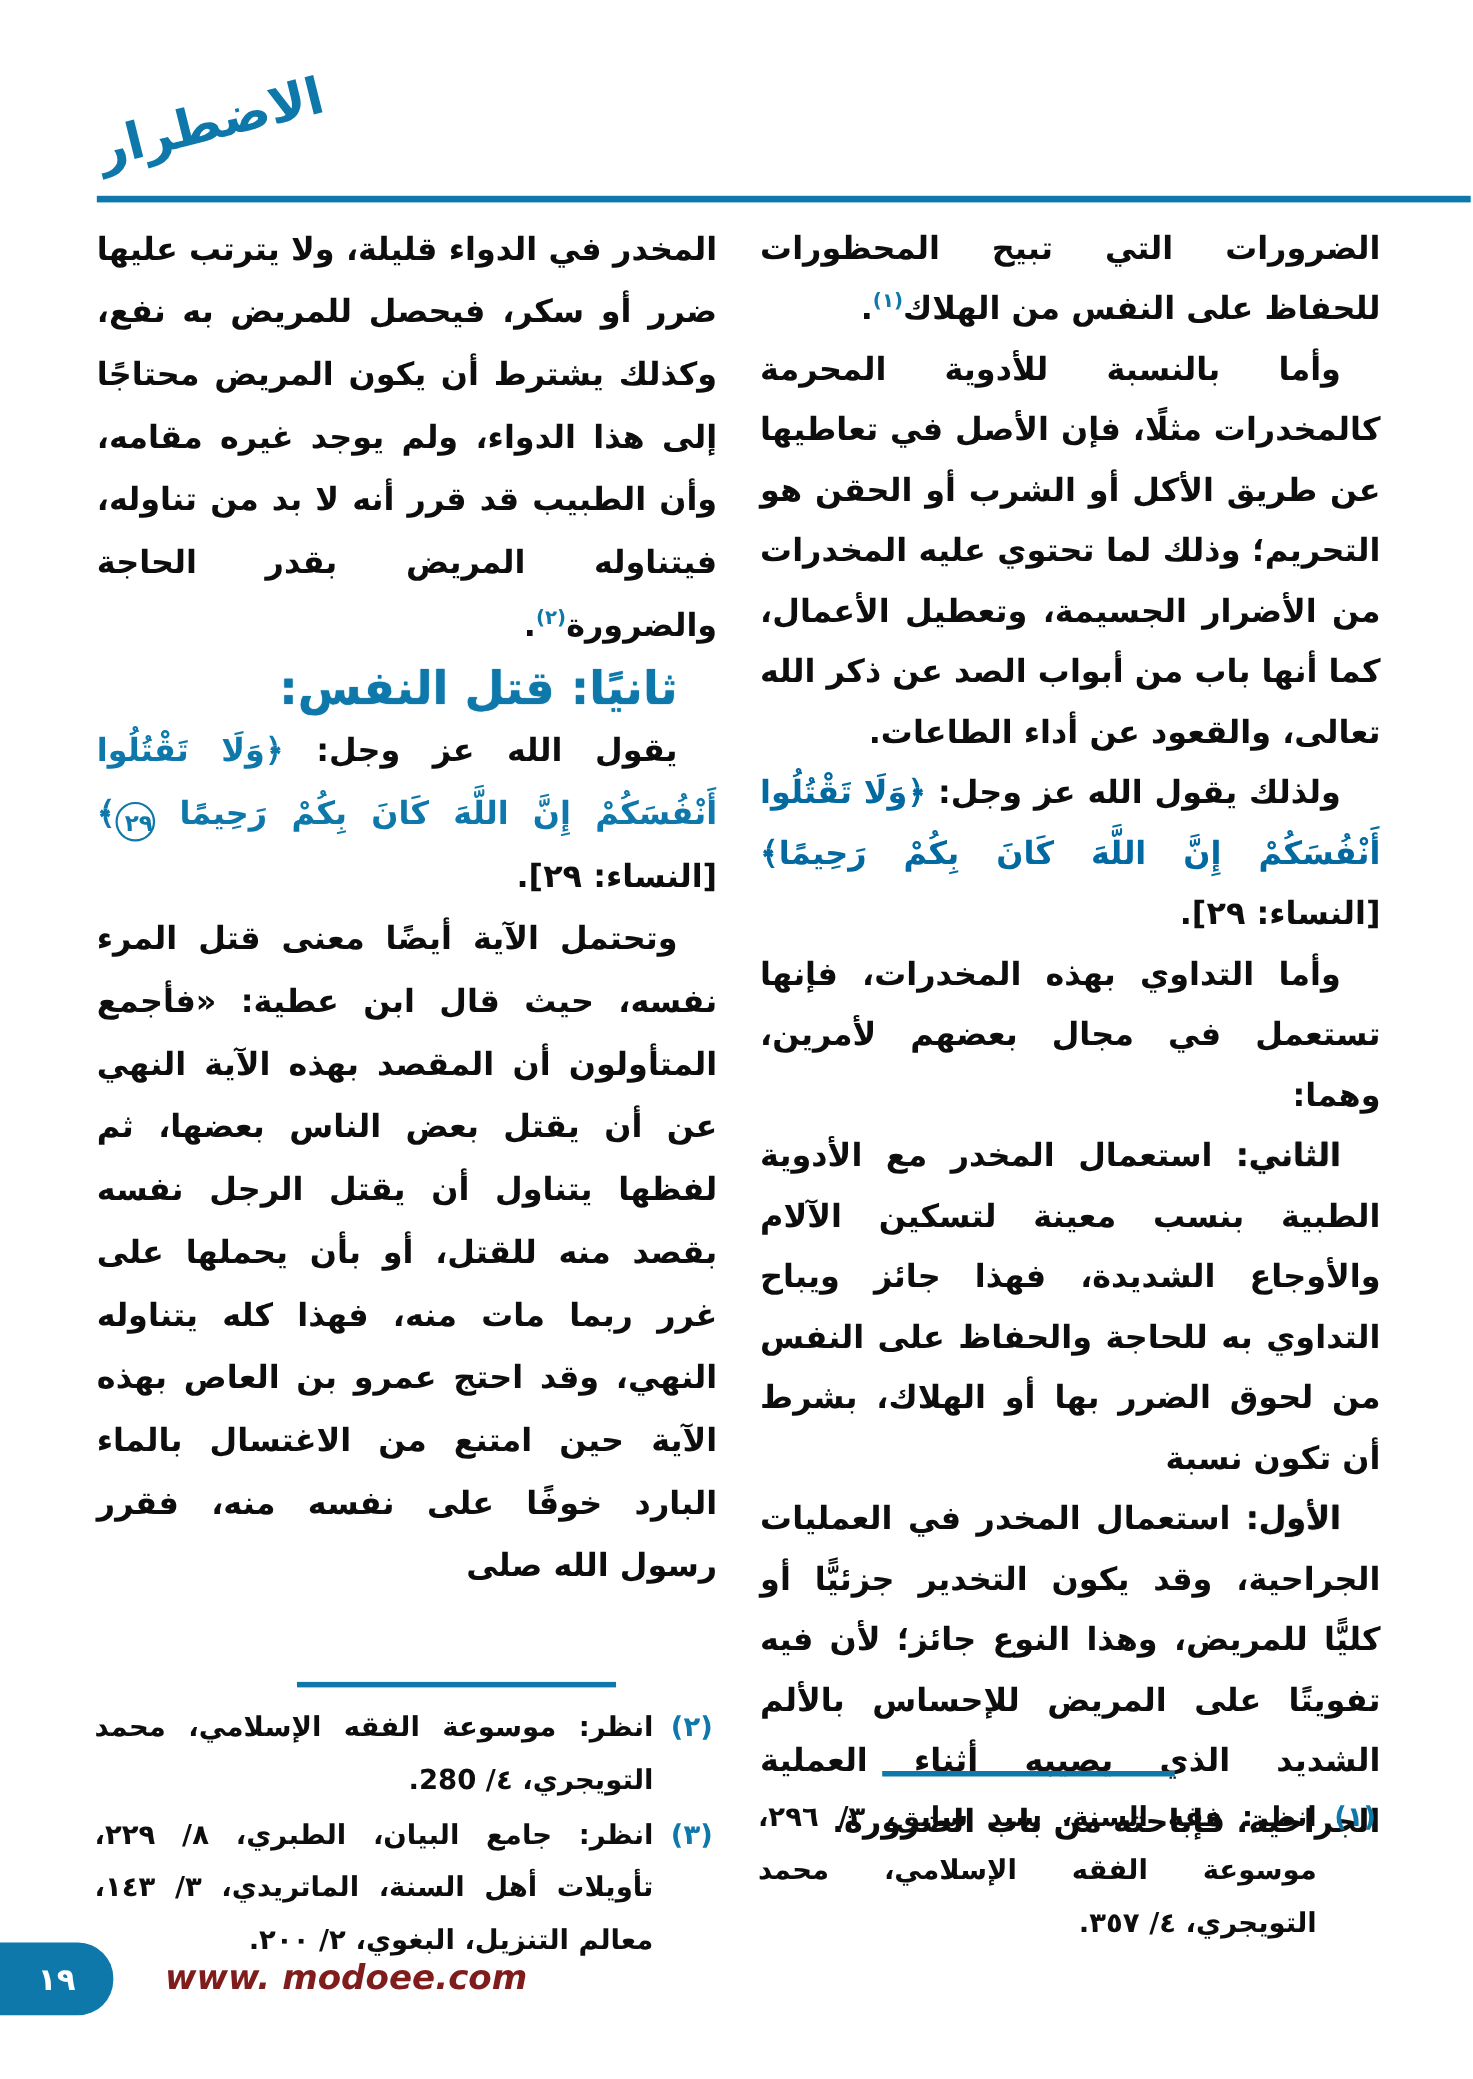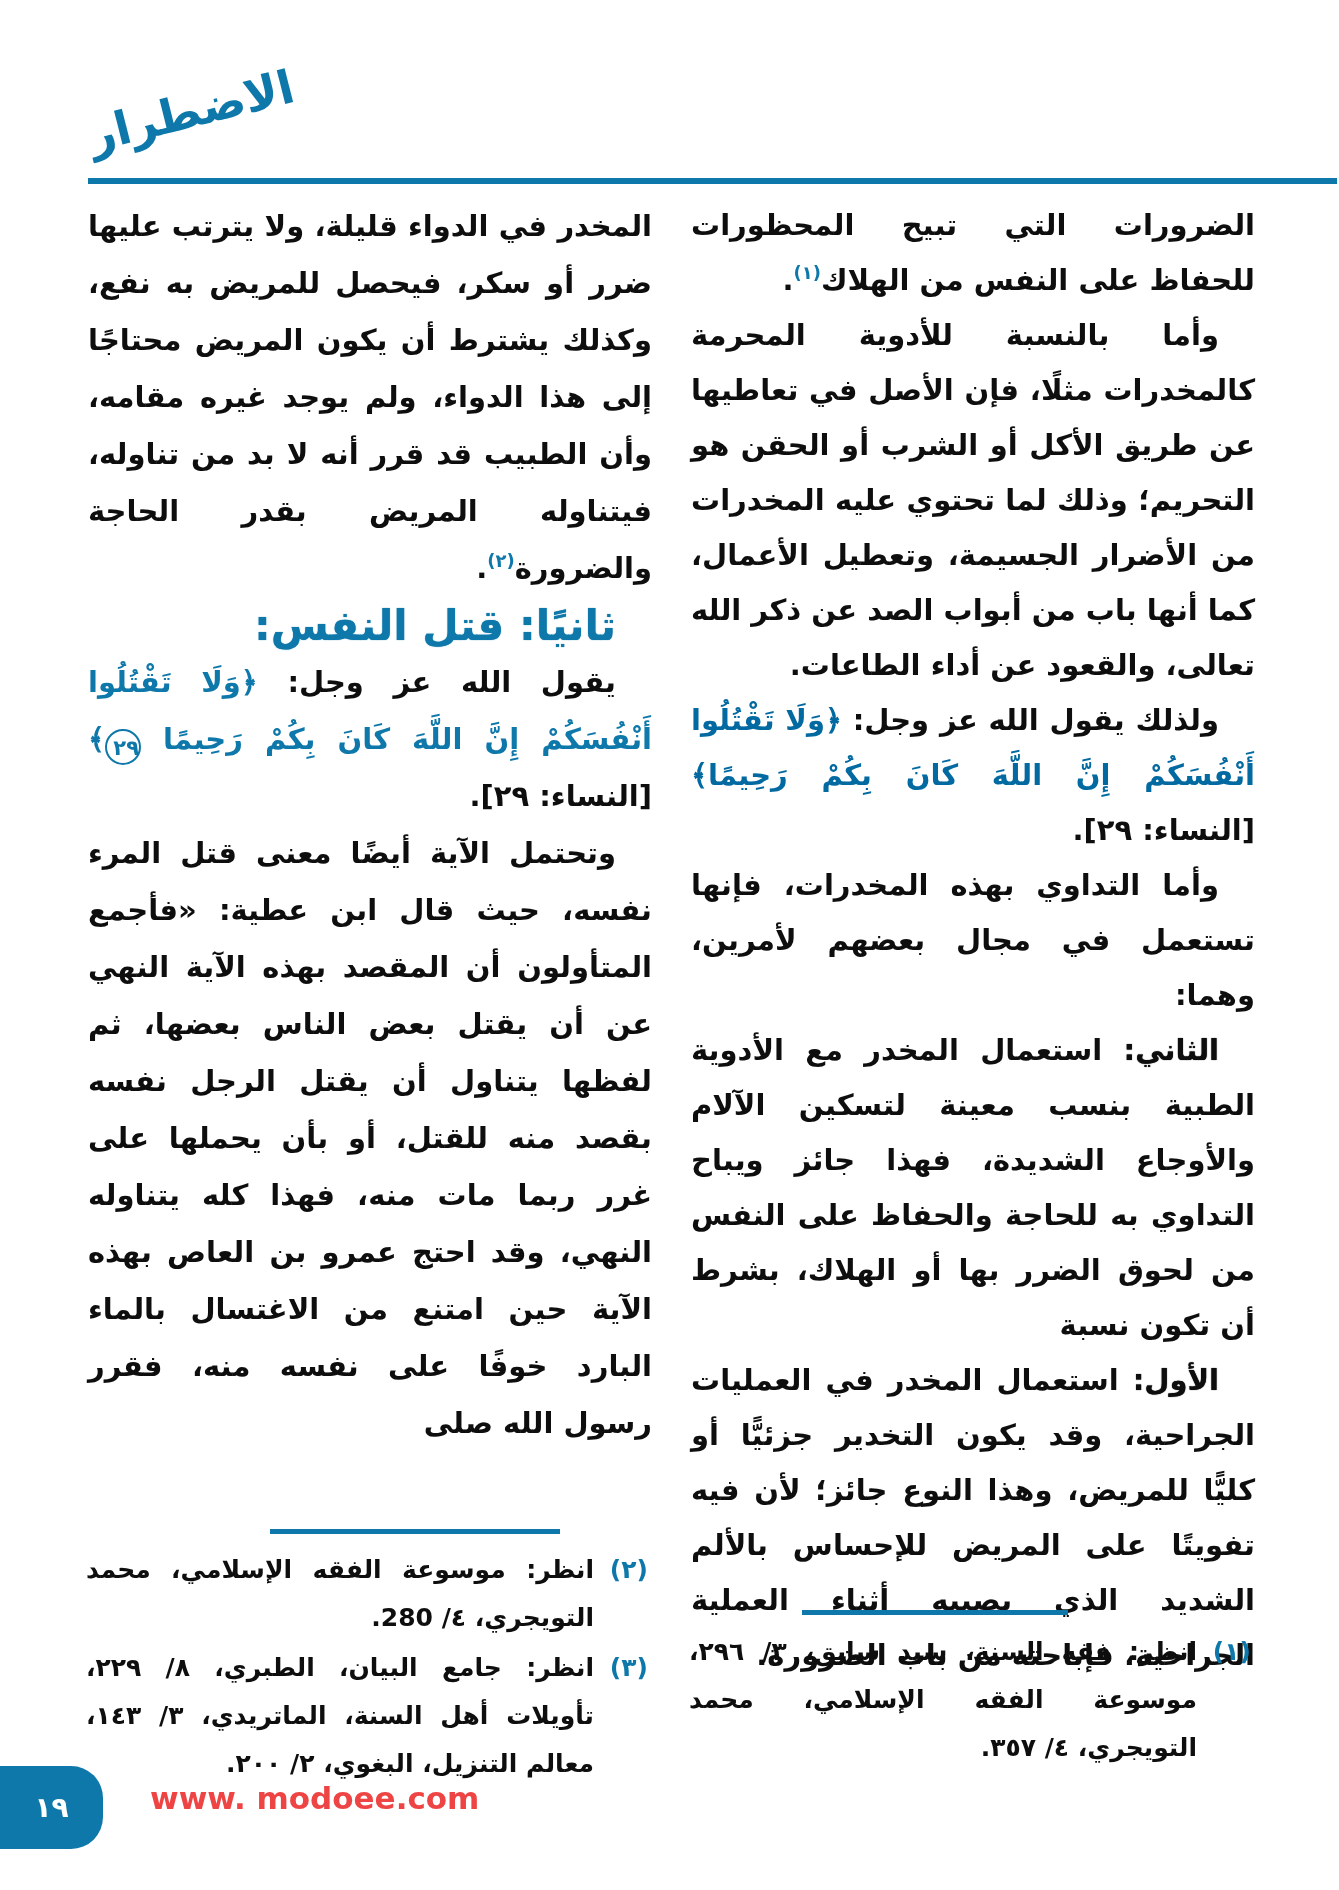--- a/index.html
+++ b/index.html
@@ -73,21 +73,21 @@
     line-height:48px;
     text-align:justify;text-align-last:right;
   }
   .fn-block-right{right:84px;top:1628px;}
   .fn-block-left{left:86px;top:1546px;}
   .fn{position:relative;padding-right:58px;margin:0 0 2px 0;}
   .fn-marker{position:absolute;right:4px;top:0;}
   
   .page-pill{
     position:absolute;left:0;top:1766px;
-    width:103px;height:83px;
+    width:103px;height:66px;
     border-radius:0 32px 32px 0;
     color:#ffffff;
     font-size:28px;font-weight:bold;
     display:flex;align-items:center;justify-content:center;
   }
   .website{
     position:absolute;left:150px;top:1780px;
     font-size:31px;font-weight:bold;
     direction:ltr;
     text-decoration:none;
@@ -125,15 +125,15 @@
   </div>
 
   <div class="fn-block fn-block-left">
     <p class="fn"><span class="fn-marker accent-text" style="color: rgb(15, 120, 170);">(٢)</span><span>انظر: موسوعة الفقه الإسلامي، محمد التويجري، ٤/ 280.</span></p>
     <p class="fn"><span class="fn-marker accent-text" style="color: rgb(15, 120, 170);">(٣)</span><span>انظر: جامع البيان، الطبري، ٨/ ٢٢٩، تأويلات أهل السنة، الماتريدي، ٣/ ١٤٣، معالم التنزيل، البغوي، ٢/ ٢٠٠.</span></p>
   </div>
 
   <div class="page-pill accent-bg" style="background: rgb(15, 120, 170);">
     <span>١٩</span>
   </div>
-  <a class="website accent-text" href="#" style="color: #ef4444;">www. modoee.com</a>
+  <a class="website accent-text" href="#" style="color: #7f1d1d; font-style: italic;">www. modoee.com</a>
 
 </div>
 
 </body></html>

